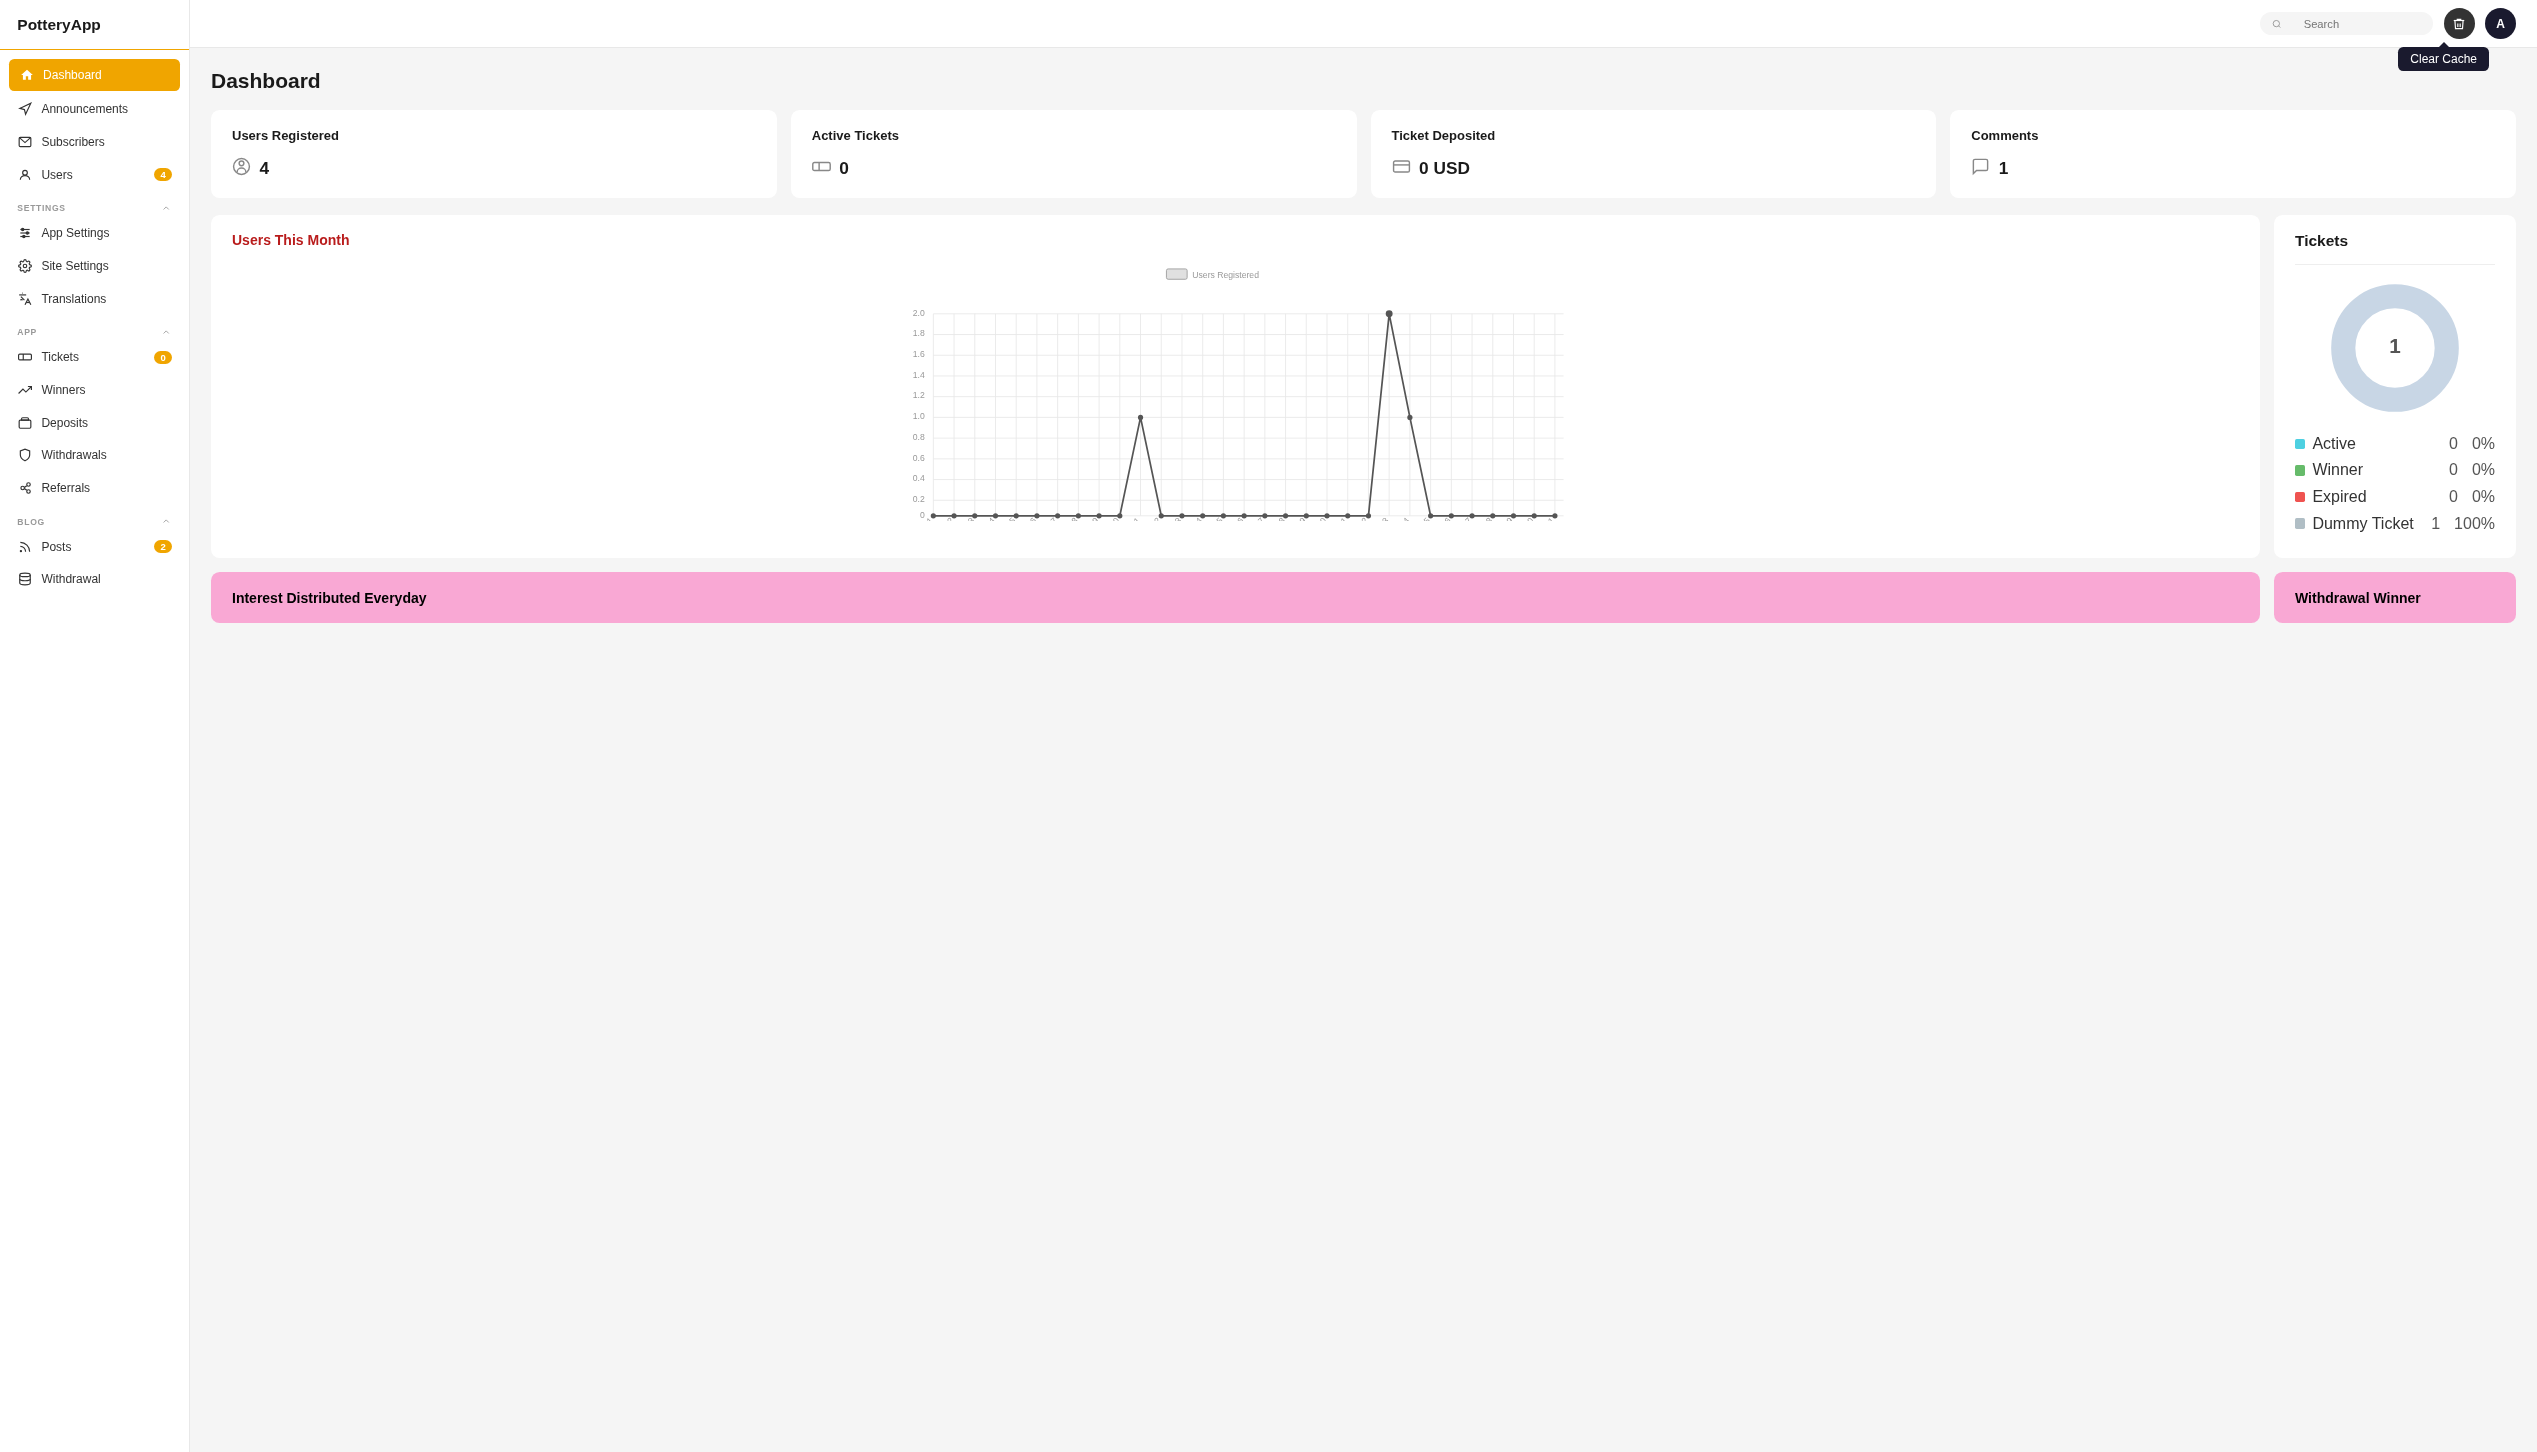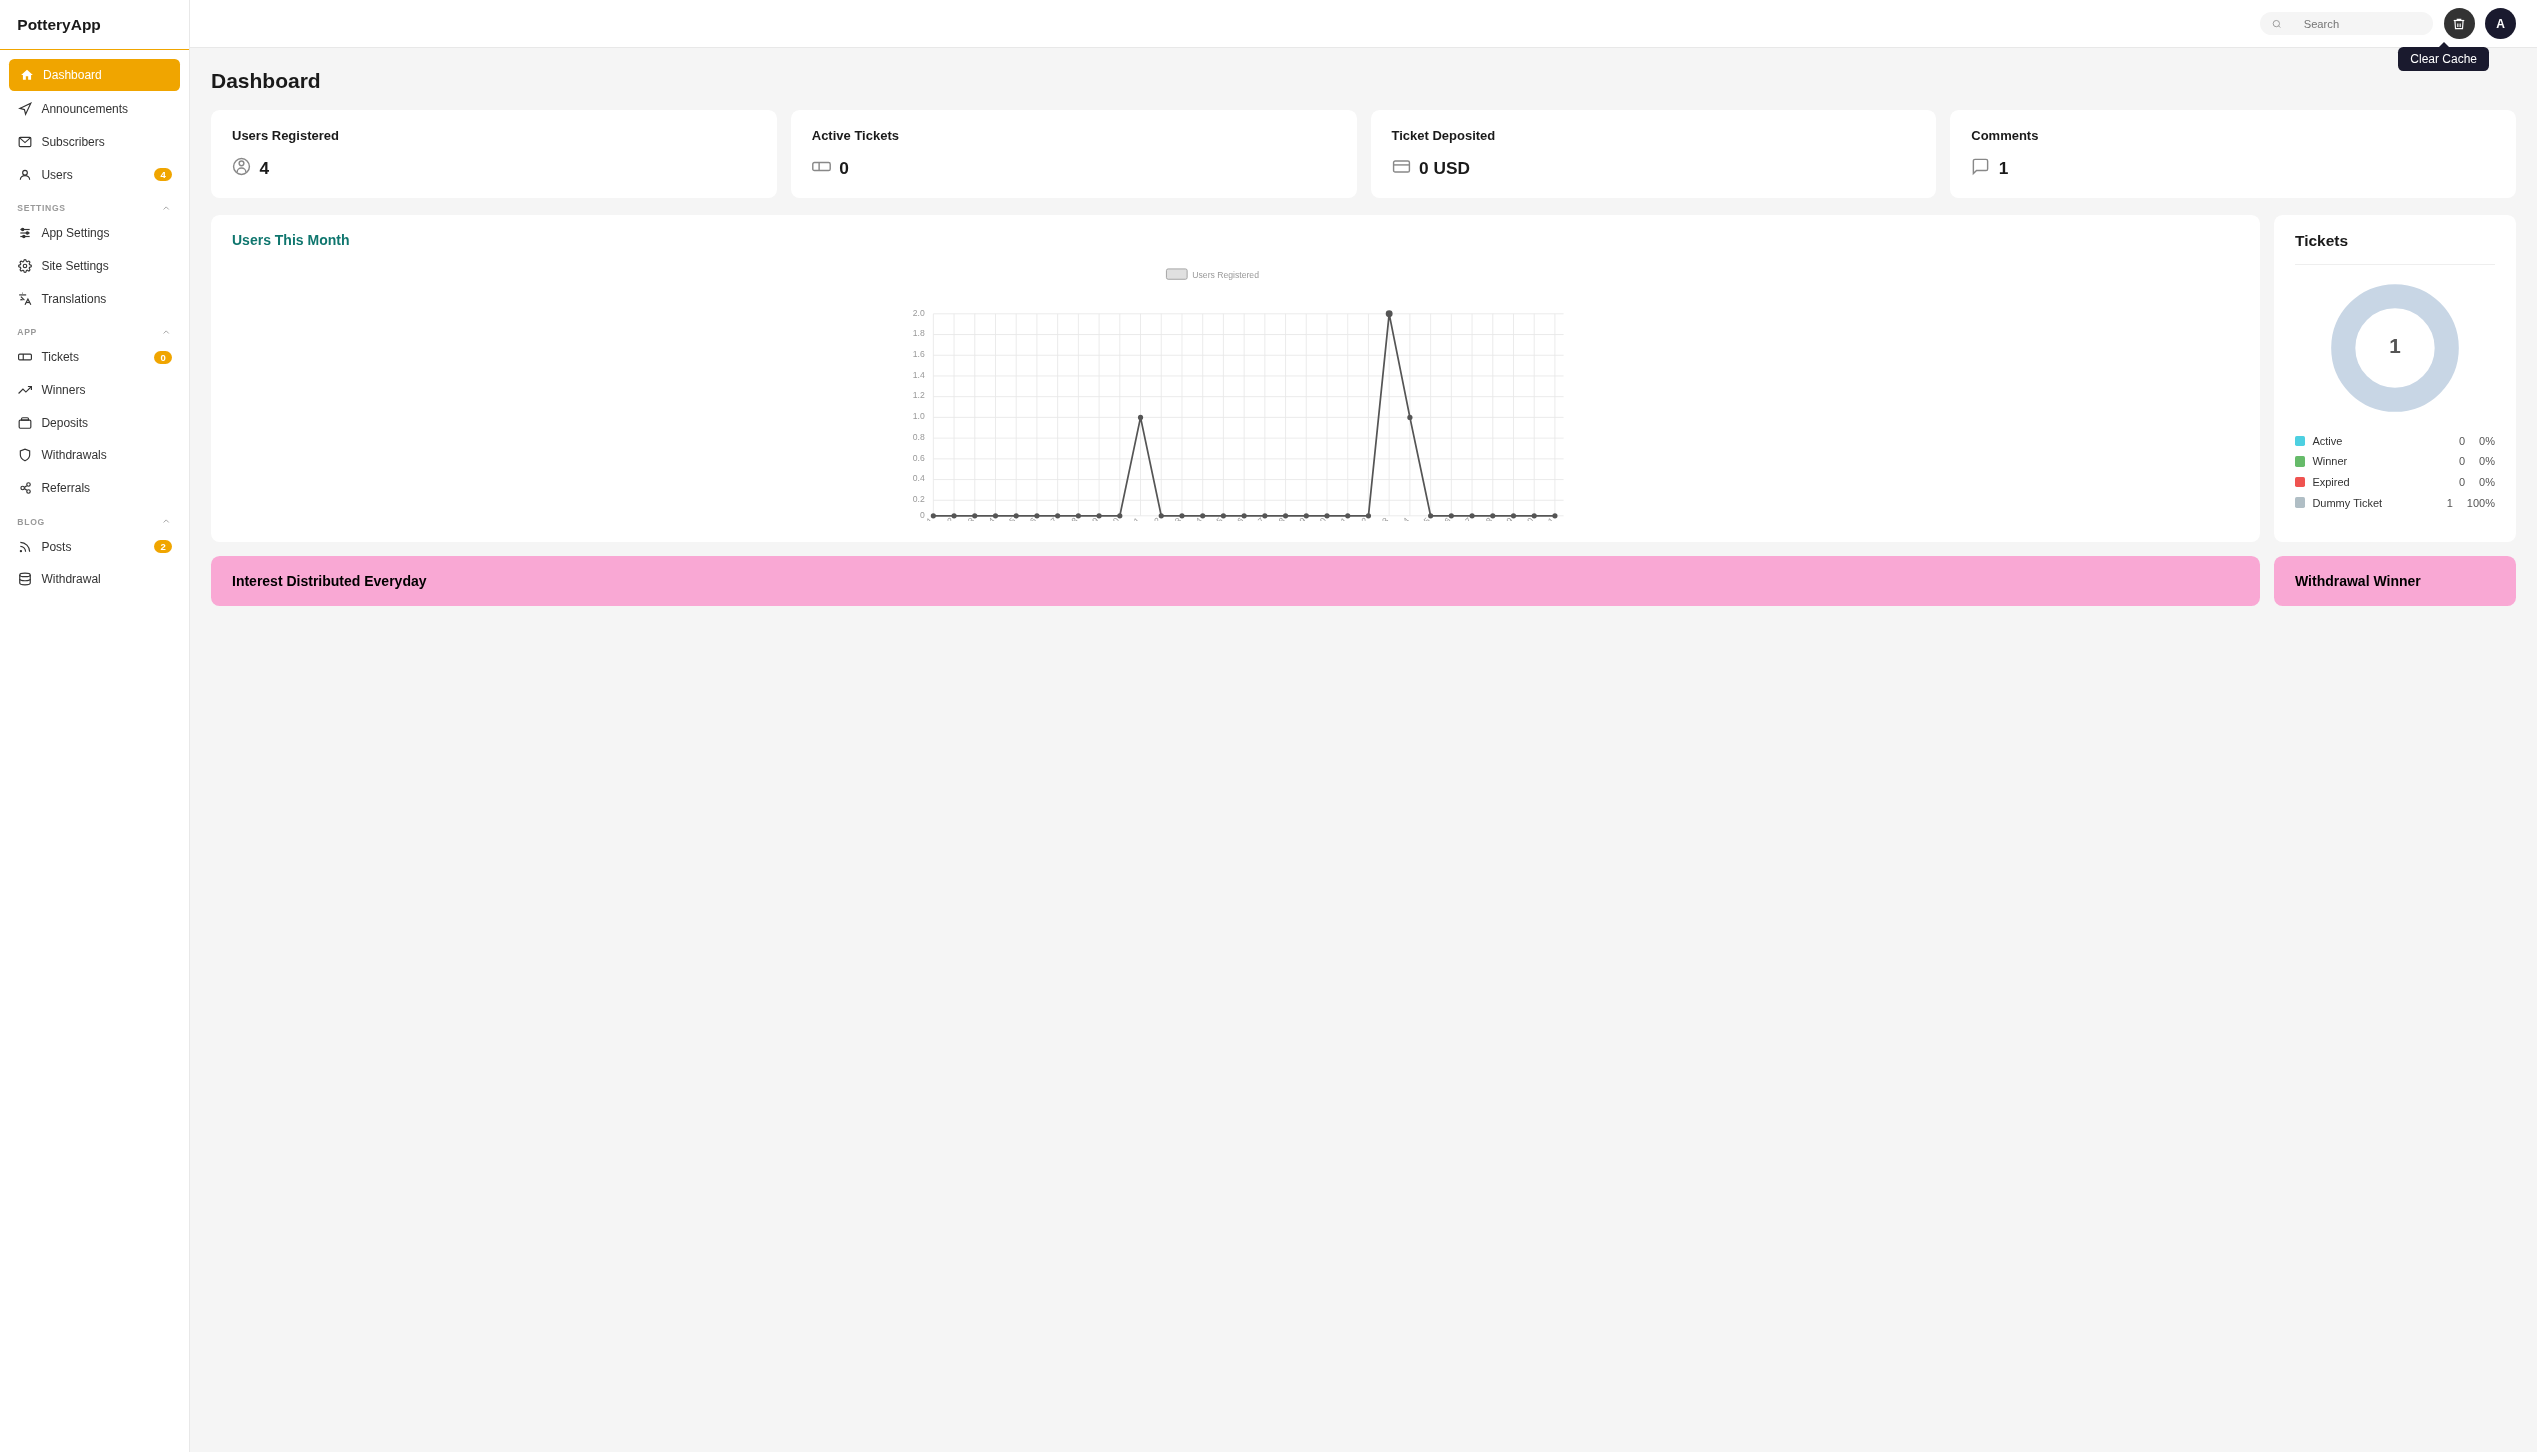--- a/index.html
+++ b/index.html
@@ -171,21 +171,21 @@
     .bottom-grid {
       display: grid;
       grid-template-columns: 1fr 242px;
       gap: 14px;
     }
     .chart-card {
       background: #fff;
       border-radius: 8.6px;
       padding: 17.3px 21px;
     }
-    .chart-card-title { font-size: 14px; font-weight: 700; color: #0f766e; margin-bottom: 14px; }
+    .chart-card-title { font-size: 14px; font-weight: 700; color: #b91c1c; margin-bottom: 14px; }
 
     
     .chart-container { width: 100%; overflow: hidden; }
 
     
     .tickets-card {
       background: #fff;
       border-radius: 8.6px;
       padding: 17.3px 21px;
     }
@@ -196,21 +196,21 @@
       align-items: center;
       justify-content: center;
       margin: 8.6px 0 17.3px;
     }
 
     .legend-item {
       display: flex;
       align-items: center;
       gap: 7px;
       margin-bottom: 8.6px;
-      font-size: 11px;
+      font-size: 16px;
       color: #333;
     }
     .legend-dot { width: 10.4px; height: 10.4px; border-radius: 1.7px; flex-shrink: 0; }
     .legend-label { flex: 1; }
     .legend-count { margin-right: 7px; color: #555; }
     .legend-pct { color: #555; }
 
     
     .second-row {
       display: grid;

